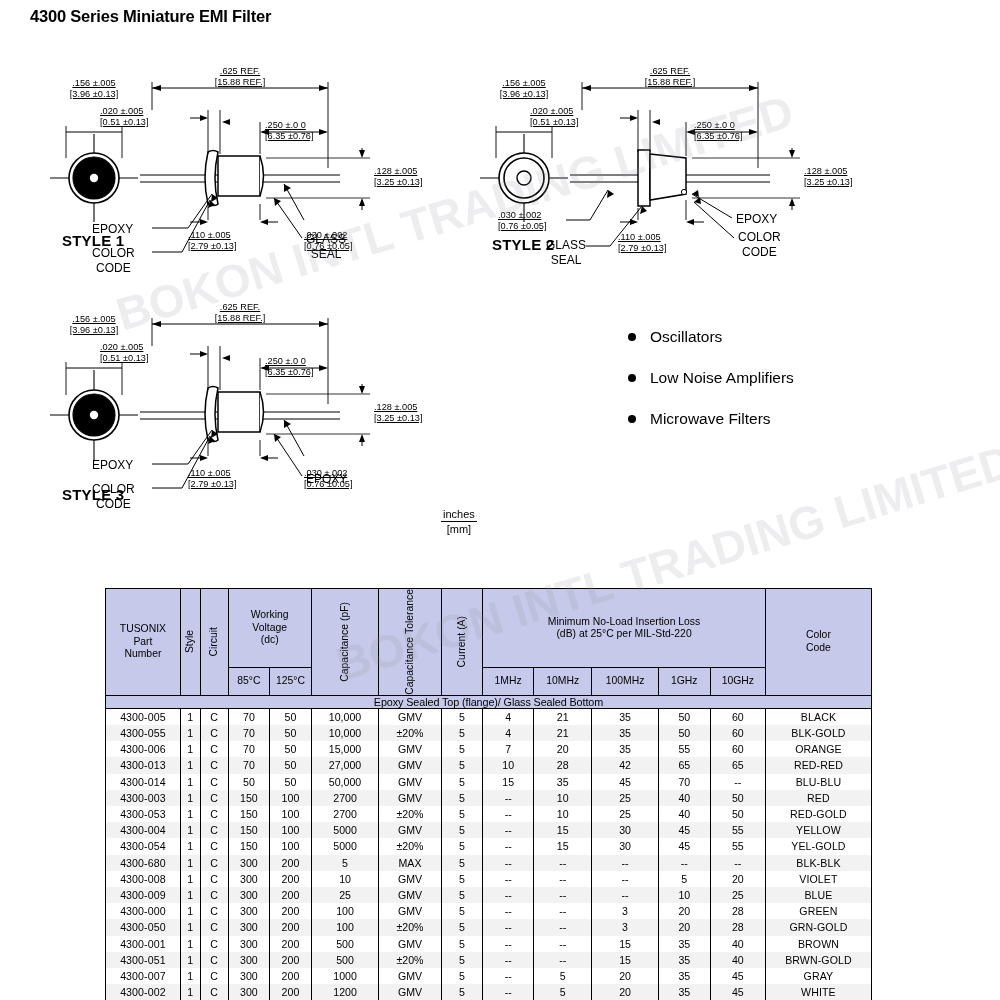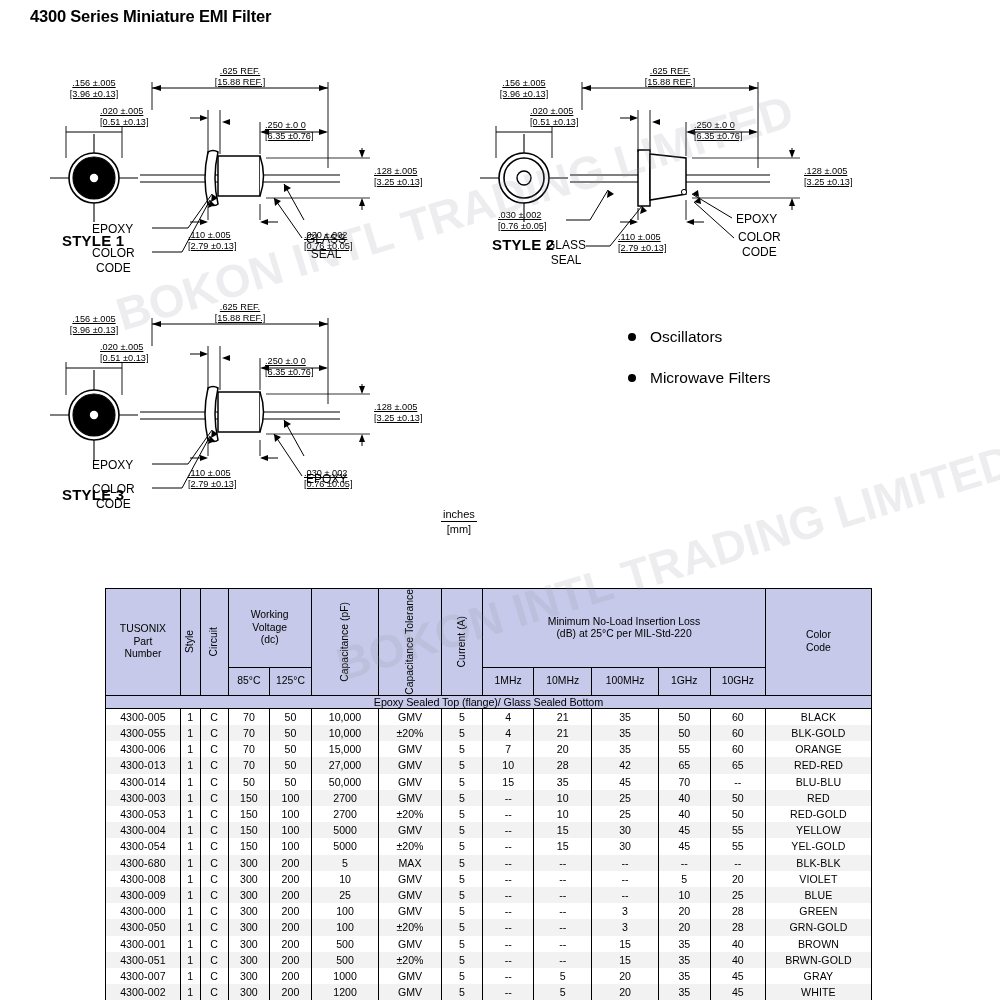--- a/index.html
+++ b/index.html
@@ -380,20 +380,24 @@
   <div class="style-label" style="left:22px; top:186px;text-align:center;">STYLE 3</div>
 </div>
 
 <div class="apps">
   <div class="app-row">
     <span class="app-bullet"></span>
     <span class="app-text">Oscillators</span>
   </div>
   <div class="app-row">
     <span class="app-bullet"></span>
+    <span class="app-text">Low Noise Amplifiers</span>
+  </div>
+  <div class="app-row">
+    <span class="app-bullet"></span>
     <span class="app-text">Microwave Filters</span>
   </div>
 </div>
 
 <div class="units">
   <span class="num">inches</span>
   <span class="den">[mm]</span>
 </div>
 
 <div class="tbl-wrap">

